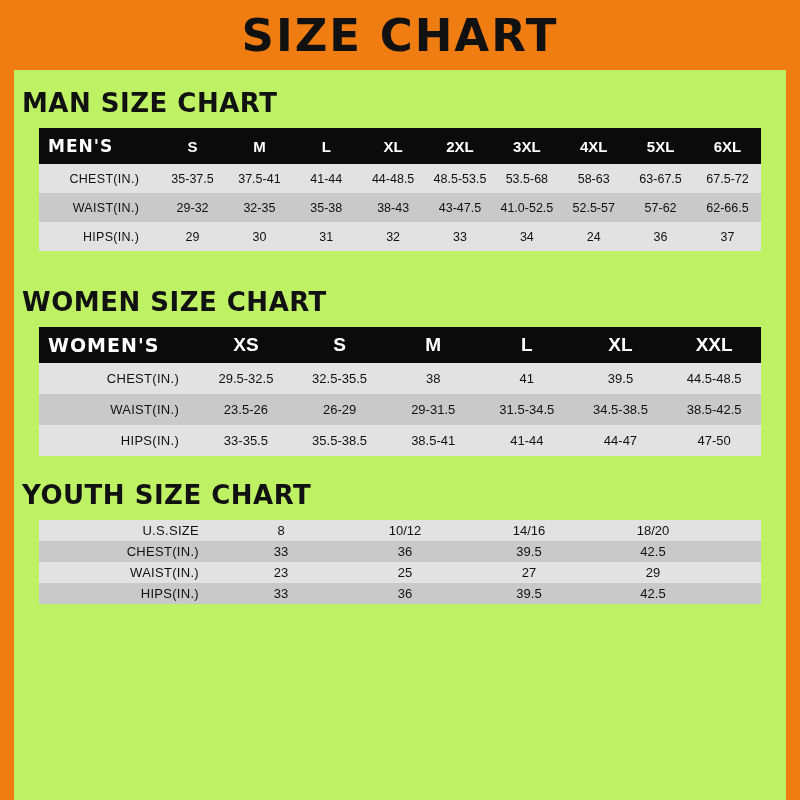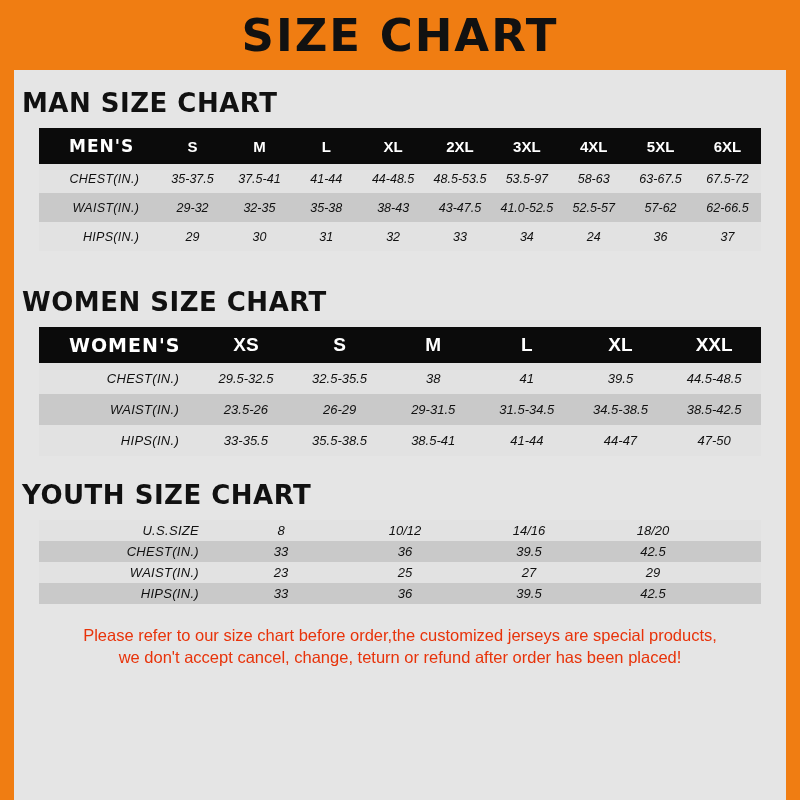--- a/index.html
+++ b/index.html
@@ -10,21 +10,21 @@
     width: 800px;
     height: 800px;
     background: #ffffff;
     font-family: "Liberation Sans", sans-serif;
     overflow: hidden;
   }
   .page {
     width: 800px;
     height: 800px;
     position: relative;
-    background: #e5e5e5;
+    background: #bef264;
     box-sizing: border-box;
     border-left: 14px solid #f07d12;
     border-right: 14px solid #f07d12;
   }
   .banner {
     background: #f07d12;
     height: 70px;
     margin: 0 -14px;
     display: flex;
     align-items: center;
@@ -71,26 +71,26 @@
     background: #0b0b0b;
     height: 36px;
   }
   tr.head-row td {
     color: #ffffff;
     font-weight: bold;
     font-size: 15px;
   }
   tr.head-row td.rowlabel {
     text-align: left;
-    padding-left: 30px;
+    padding-left: 9px;
     font-family: "DejaVu Sans", sans-serif;
     font-size: 17px;
     letter-spacing: 1px;
   }
-  tr.data-row { height: 29px; font-style: italic; }
+  tr.data-row { height: 29px; }
   tr.data-row.light { background: #e2e2e2; }
   tr.data-row.dark { background: #c9c9c9; }
   tr.data-row td.rowlabel {
     text-align: right;
     padding-right: 20px;
     font-size: 12.5px;
     letter-spacing: 0.3px;
     white-space: nowrap;
   }
   .women tr.head-row td { font-size: 19px; }
@@ -140,21 +140,21 @@
           <td>5XL</td>
           <td>6XL</td>
         </tr>
         <tr class="data-row light">
           <td class="rowlabel">CHEST(IN.)</td>
           <td>35-37.5</td>
           <td>37.5-41</td>
           <td>41-44</td>
           <td>44-48.5</td>
           <td>48.5-53.5</td>
-          <td>53.5-97</td>
+          <td>53.5-68</td>
           <td>58-63</td>
           <td>63-67.5</td>
           <td>67.5-72</td>
         </tr>
         <tr class="data-row dark">
           <td class="rowlabel">WAIST(IN.)</td>
           <td>29-32</td>
           <td>32-35</td>
           <td>35-38</td>
           <td>38-43</td>
@@ -266,18 +266,14 @@
           <td>33</td>
           <td>36</td>
           <td>39.5</td>
           <td>42.5</td>
           <td></td>
         </tr>
       </tbody>
     </table>
   </div>
 
-  <div class="footer-note">
-    <div>Please refer to our size chart before order,the customized jerseys are special products,</div>
-    <div>we don't accept cancel, change, teturn or refund after order has been placed!</div>
-  </div>
 
 </div>
 
 </body></html>

